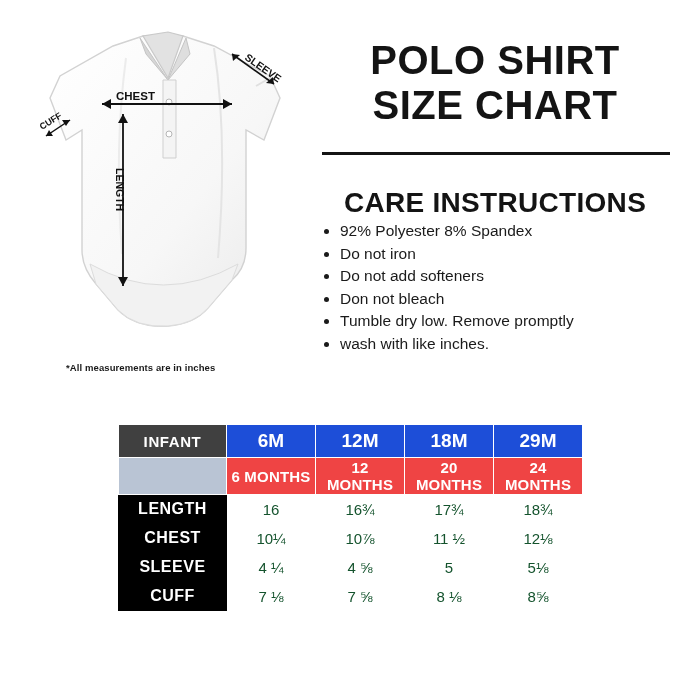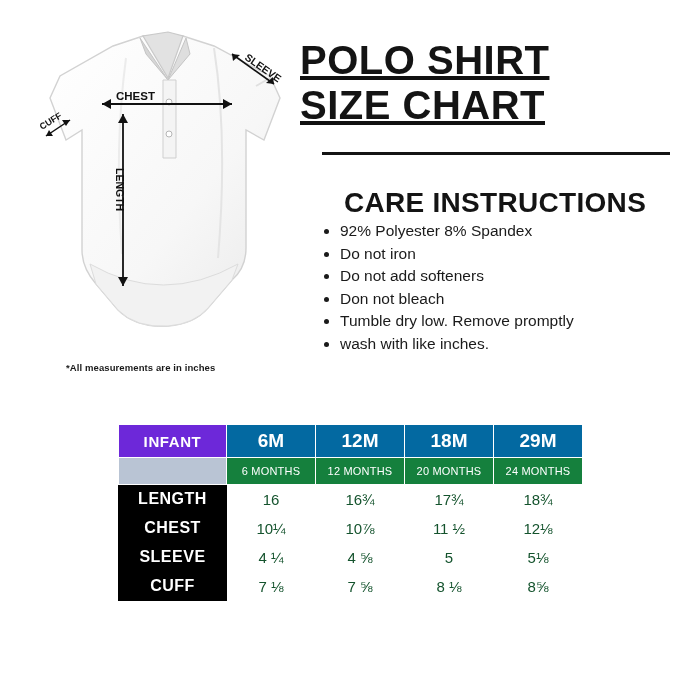--- a/index.html
+++ b/index.html
@@ -51,22 +51,21 @@
     color: #1a1a1a;
     letter-spacing: 0.1px;
   }
 
   
   .title-block {
     position: absolute;
     left: 300px;
     top: 38px;
     width: 390px;
-    text-align: left;
-    text-decoration: underline;
+    text-align: center;
   }
   .title-line {
     font-size: 40px;
     font-weight: bold;
     letter-spacing: 0.5px;
     line-height: 1.12;
     color: #141414;
   }
   .rule {
     position: absolute;
@@ -128,44 +127,44 @@
     border-collapse: collapse;
     width: 465px;
     table-layout: fixed;
   }
   table.size-table td {
     border: 1px solid #ffffff;
     text-align: center;
     vertical-align: middle;
   }
   .hdr-infant {
-    background: #6d28d9;
+    background: #404040;
     color: #ffffff;
     font-weight: bold;
     font-size: 15px;
     letter-spacing: 0.6px;
     height: 30px;
     width: 105px;
   }
   .hdr-size {
-    background: #0369a1;
+    background: #1d4ed8;
     color: #ffffff;
     font-weight: bold;
     font-size: 19px;
     height: 30px;
   }
   .sub-blank {
     background: #b9c4d4;
     height: 24px;
   }
   .sub-months {
-    background: #15803d;
+    background: #ef4444;
     color: #ffffff;
-    font-weight: normal;
-    font-size: 11px;
+    font-weight: bold;
+    font-size: 15px;
     height: 24px;
     letter-spacing: 0.2px;
   }
   .row-label {
     background: #000000;
     color: #ffffff;
     font-weight: bold;
     font-size: 16px;
     height: 26px;
     letter-spacing: 0.5px;

